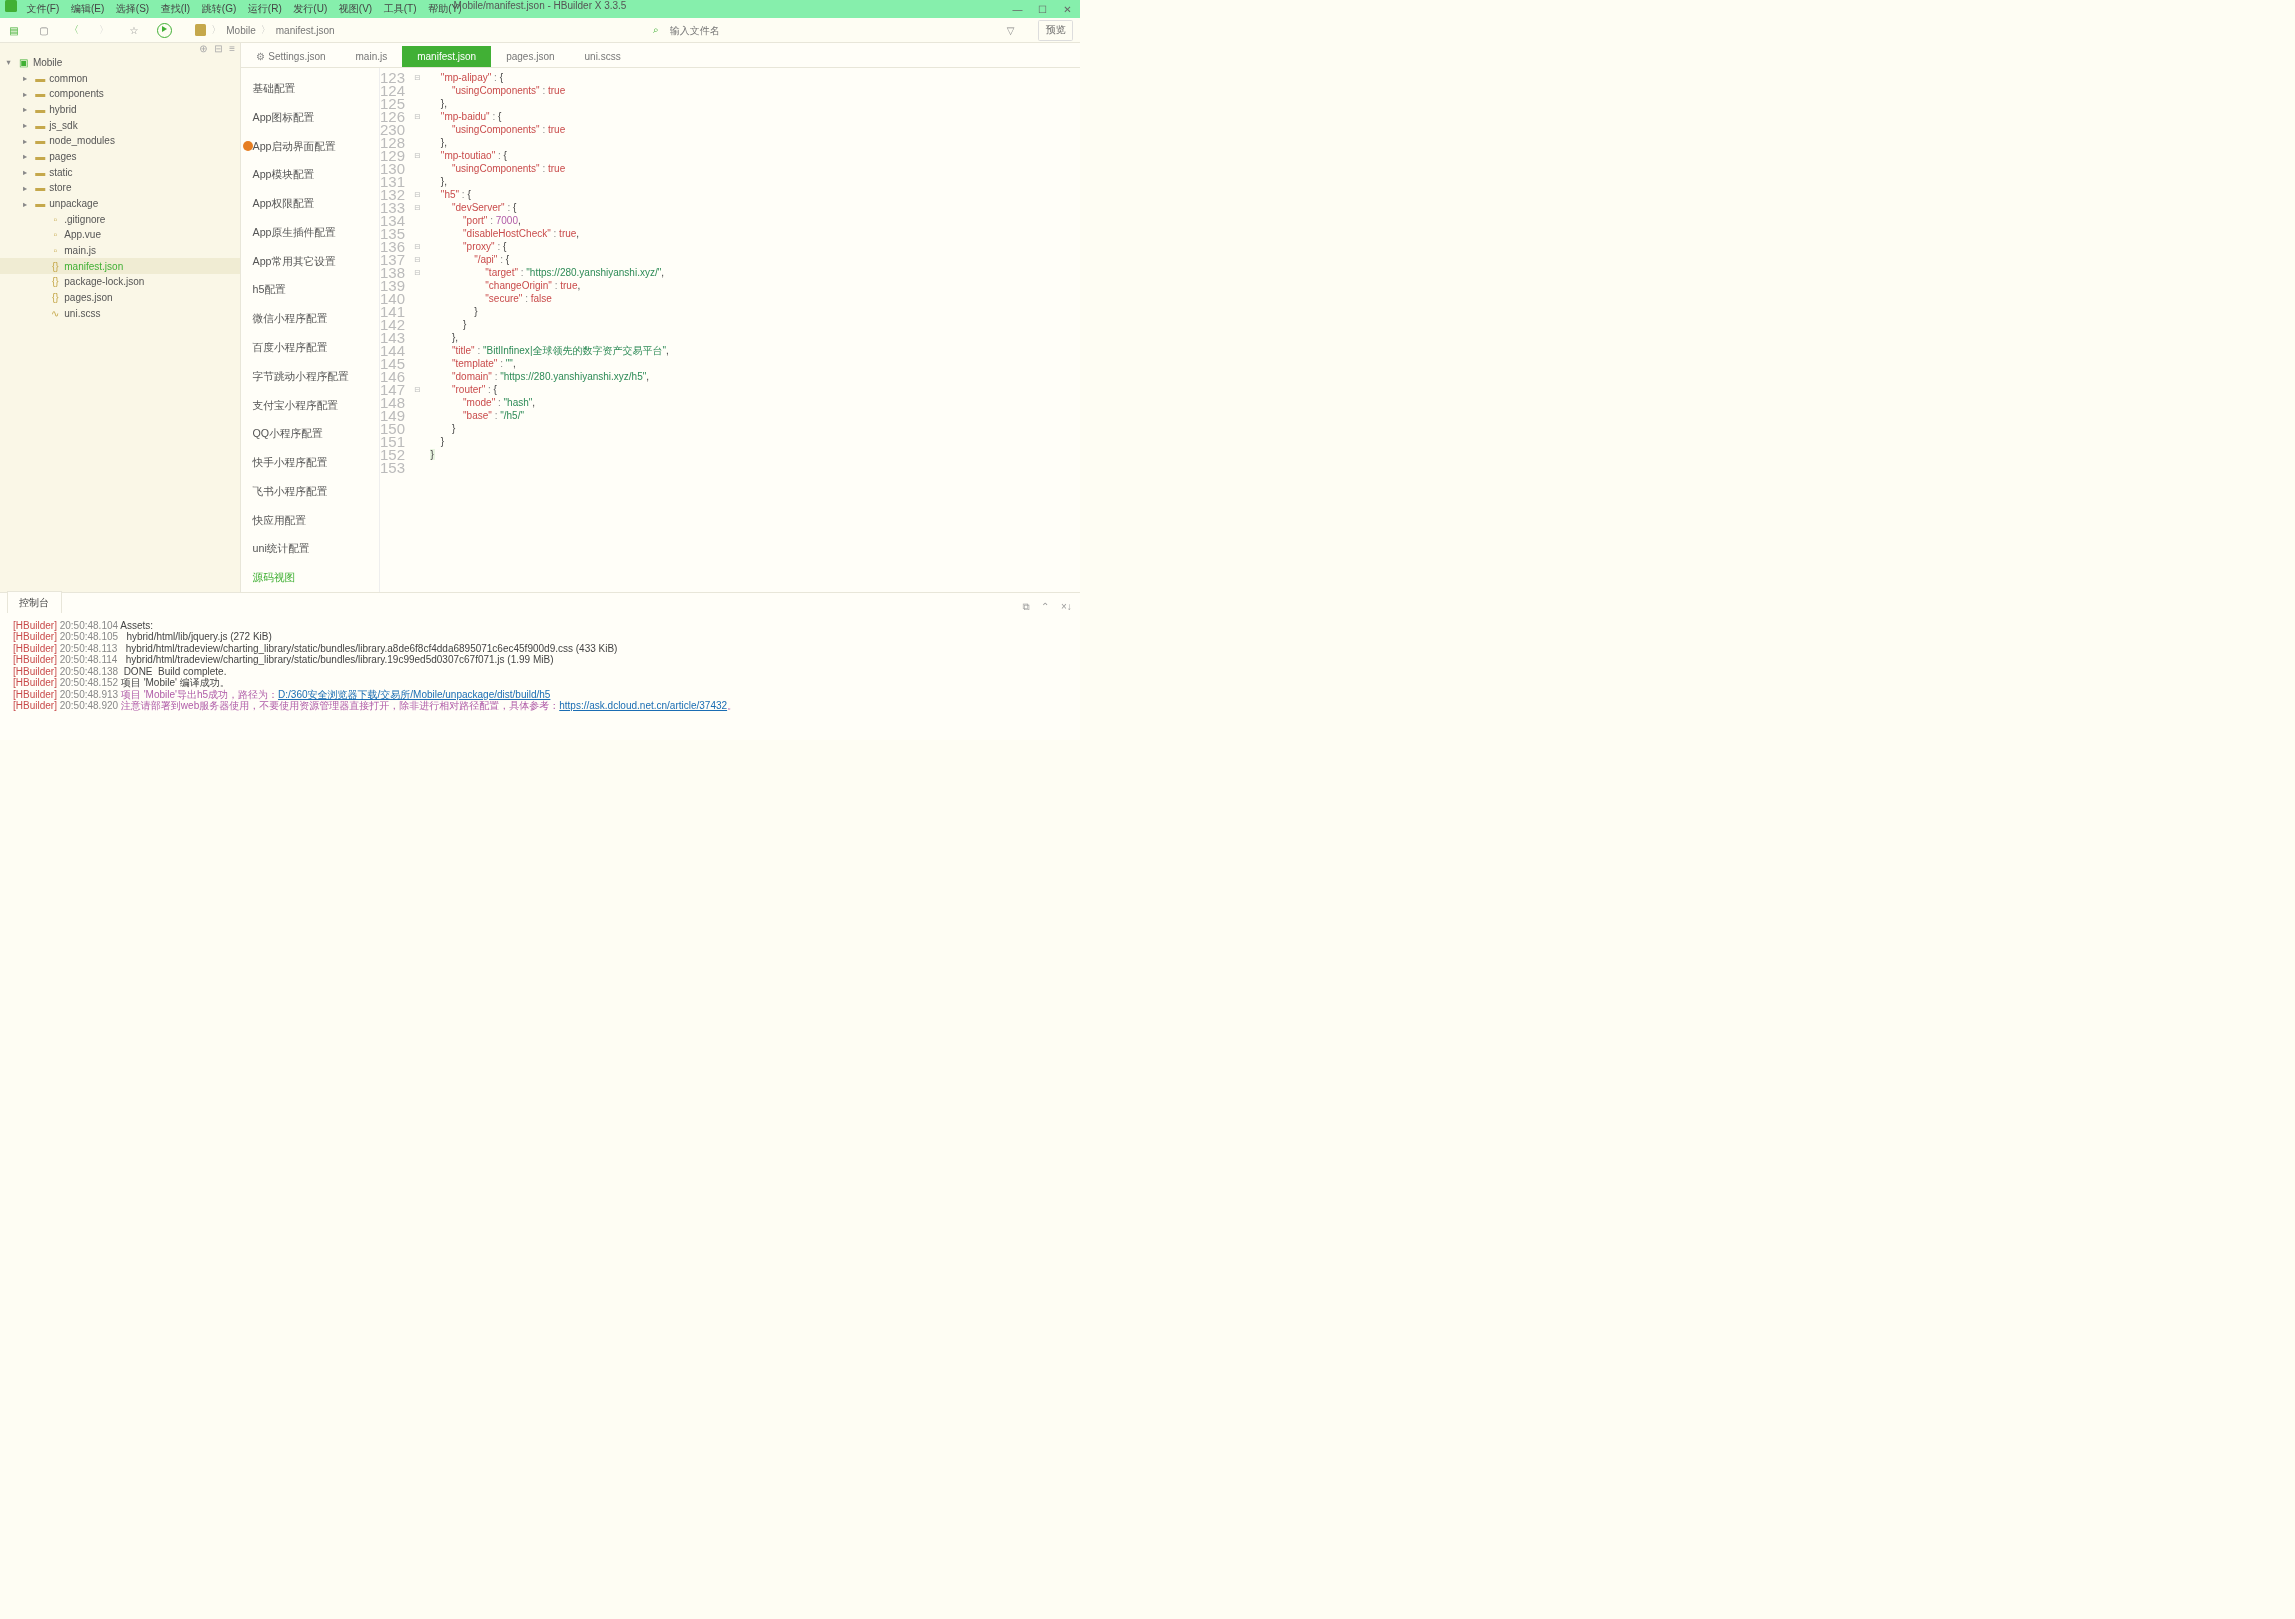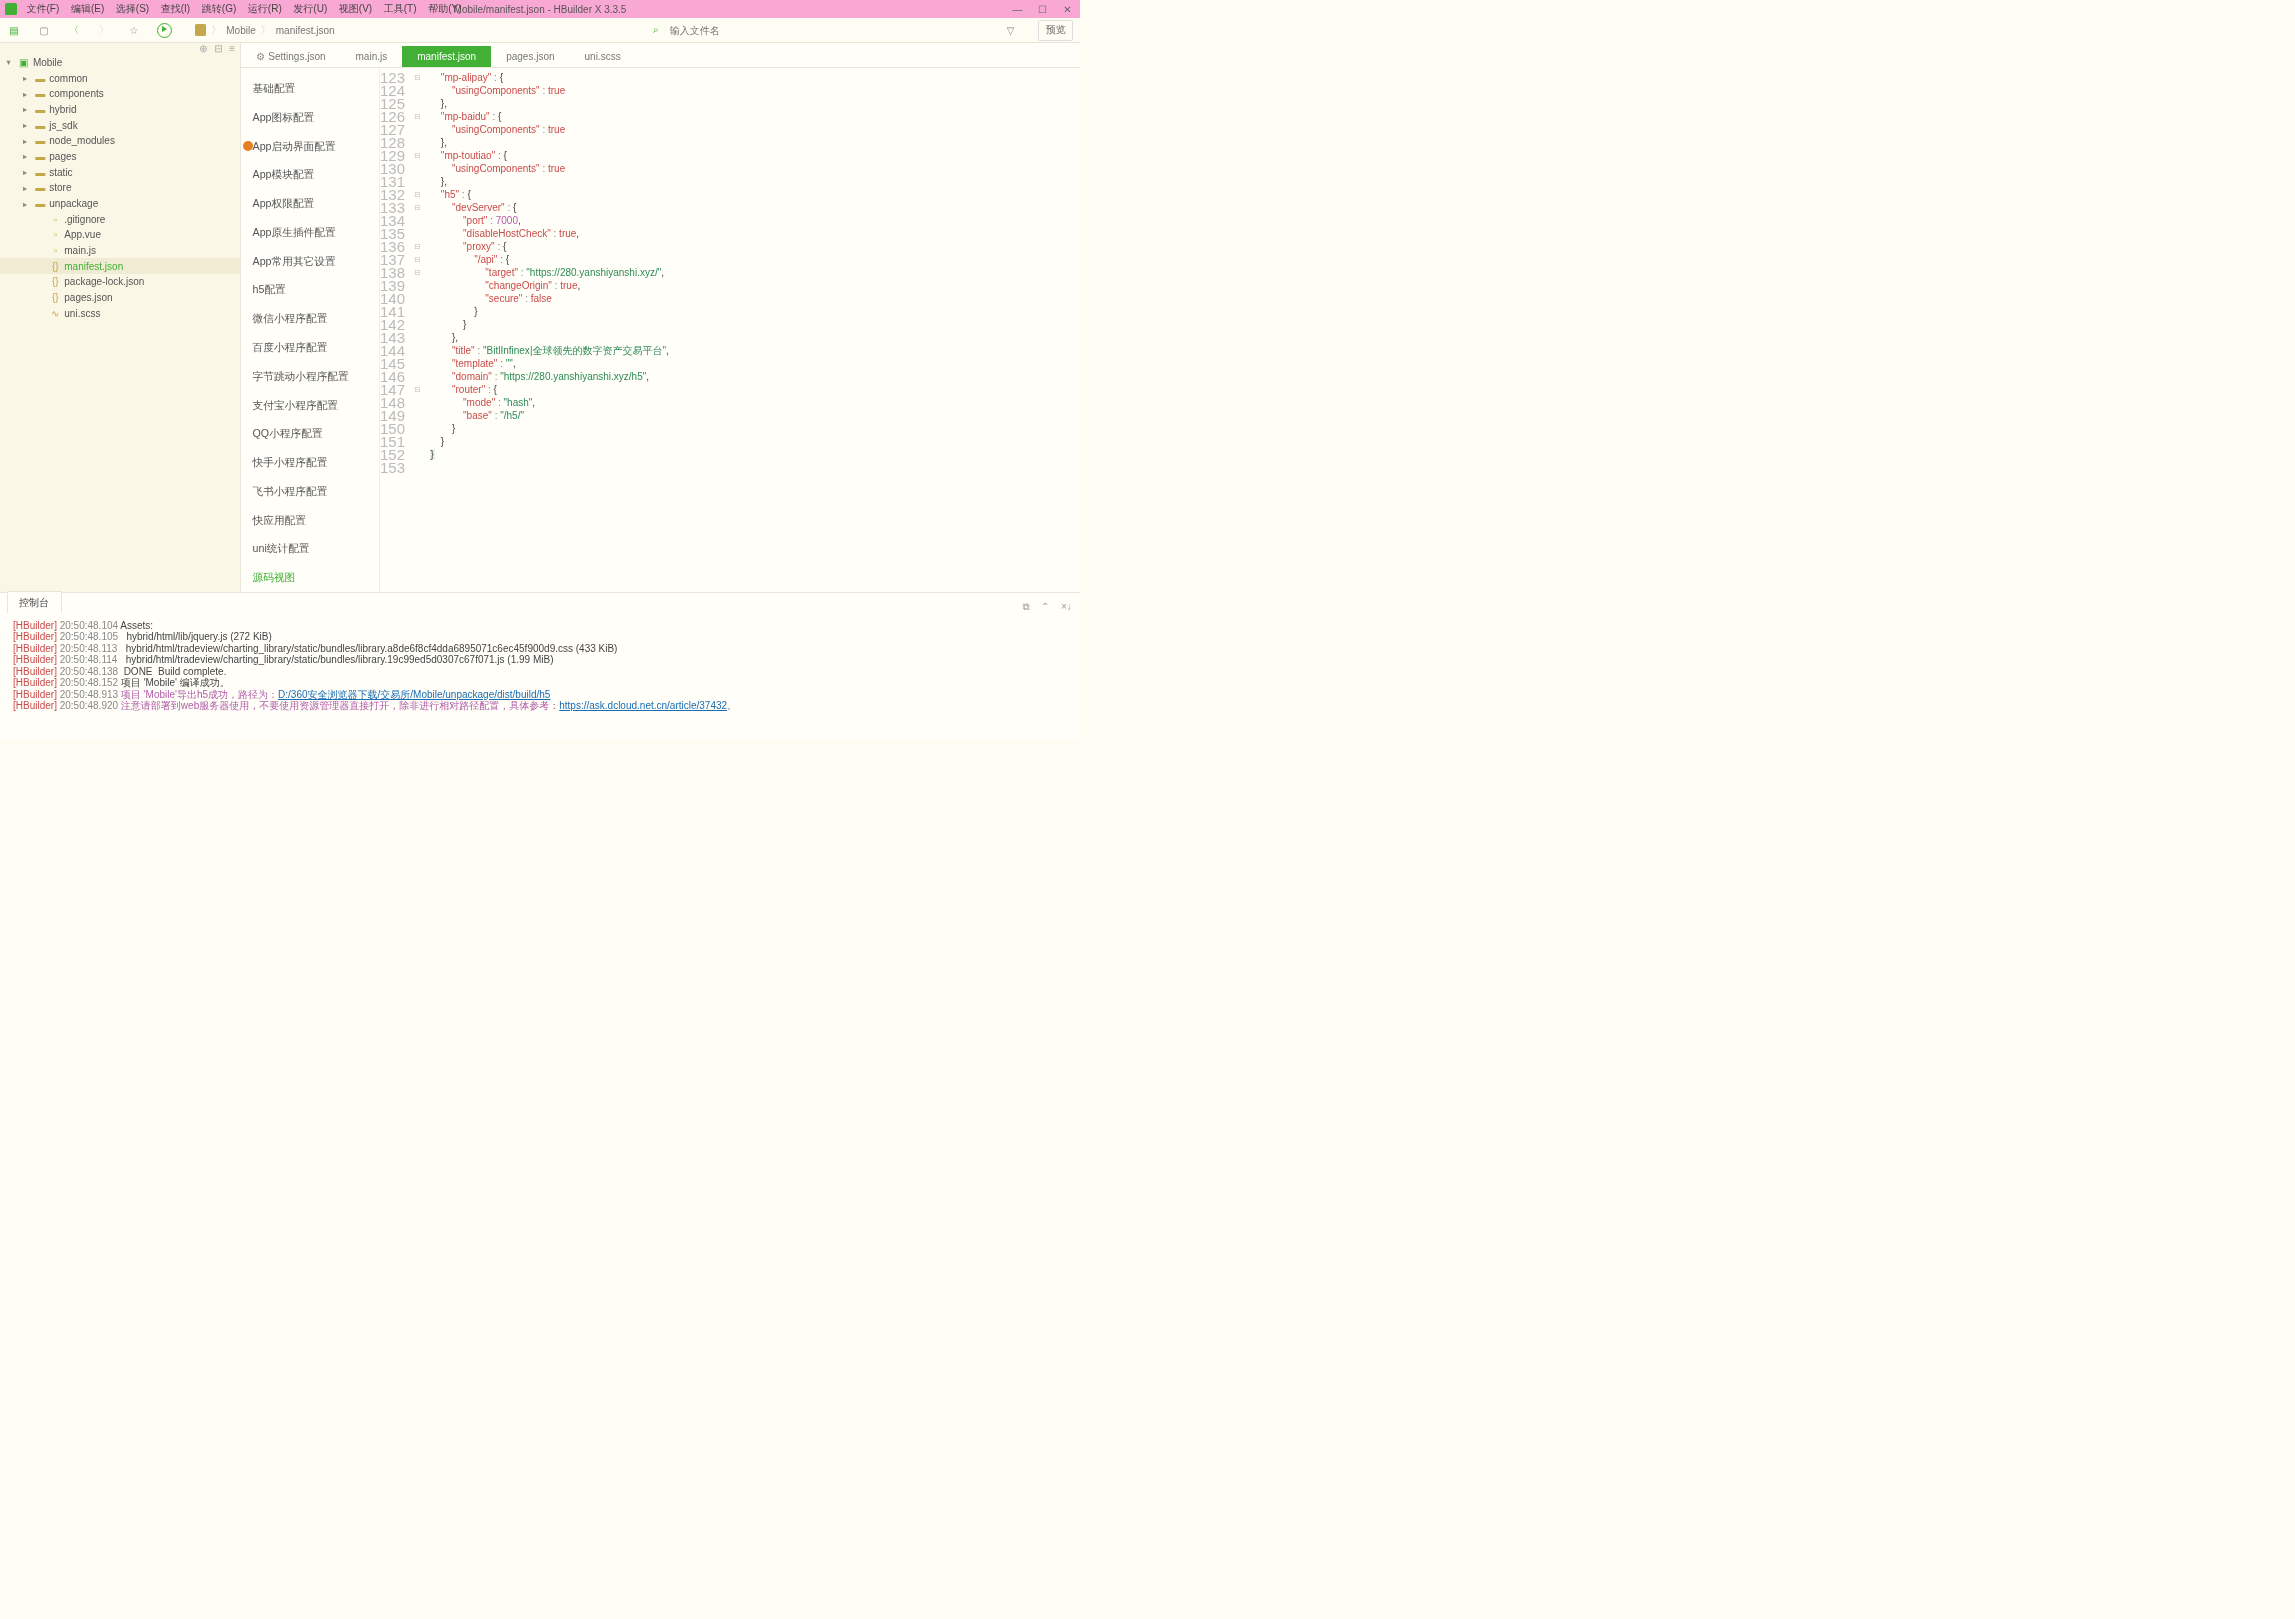--- a/index.html
+++ b/index.html
@@ -1,17 +1,17 @@
 <!DOCTYPE html>
 <html><head>
 <meta charset="utf-8">
 <style>
 *{margin:0;padding:0;box-sizing:border-box;font-family:"Microsoft YaHei",sans-serif;font-size:10px}
 body{background:#fefdf3;color:#444;overflow:hidden;width:1080px;height:740px}
-.titlebar{height:18px;display:flex;align-items:center;background:#f9a8d4;position:relative}
+.titlebar{height:18px;display:flex;background:#86efac;position:relative}
 .app-icon{width:11.5px;height:11.5px;background:#41b035;border-radius:1.6px;margin:0 5px}
 .menus{display:flex;gap:1.6px}
 .menus span{padding:1.6px 5px;cursor:pointer}
 .win-title{position:absolute;left:50%;transform:translateX(-50%);color:#555}
 .win-ctrls{position:absolute;right:0;display:flex}
 .win-ctrls div{width:25px;height:18px;display:flex;align-items:center;justify-content:center;cursor:pointer;color:#666}
 .toolbar{height:25px;display:flex;align-items:center;padding:0 6.6px;gap:15px;border-bottom:0.8px solid #e8e6d9}
 .tb-ico{width:15px;height:15px;display:flex;align-items:center;justify-content:center;color:#888;cursor:pointer}
 .tb-ico.green{color:#41b035}
 .tb-ico.green-circle{width:15px;height:15px;border:1.2px solid #41b035;border-radius:50%;position:relative}
@@ -253,21 +253,21 @@
           <div>快应用配置</div>
           <div>uni统计配置</div>
           <div class="green-txt">源码视图</div>
         </div>
       <div class="code">
         <div class="gutter" id="gutter">
             <div>123</div>
             <div>124</div>
             <div>125</div>
             <div>126</div>
-            <div>127</div>
+            <div>230</div>
             <div>128</div>
             <div>129</div>
             <div>130</div>
             <div>131</div>
             <div>132</div>
             <div>133</div>
             <div>134</div>
             <div>135</div>
             <div>136</div>
             <div>137</div>

